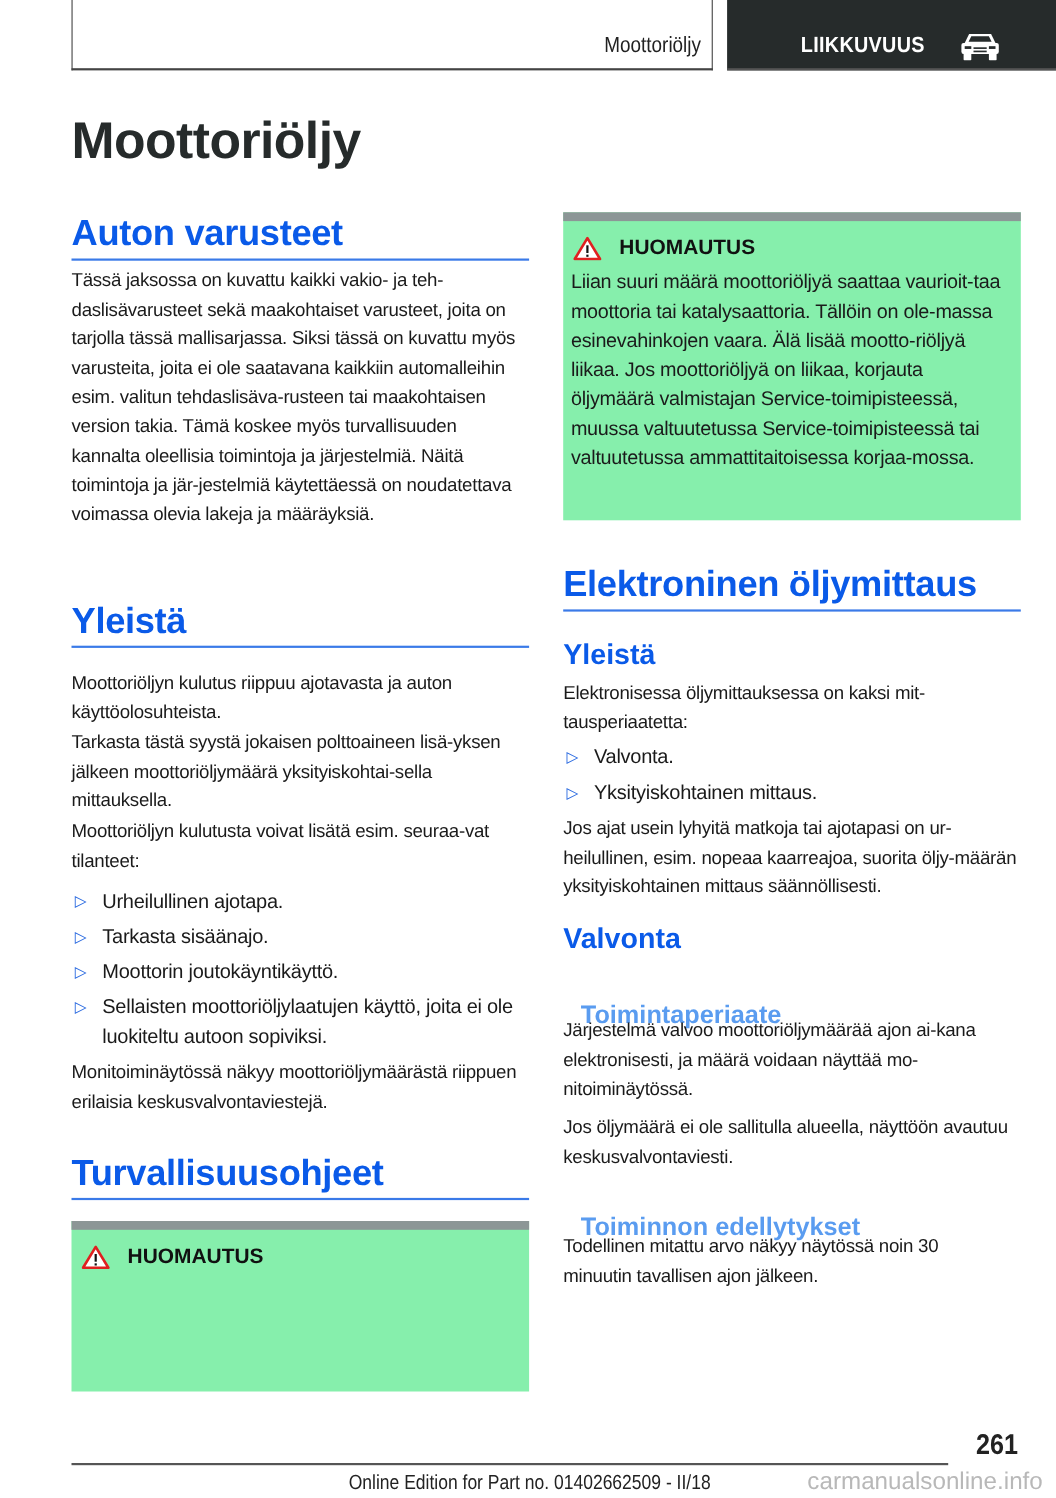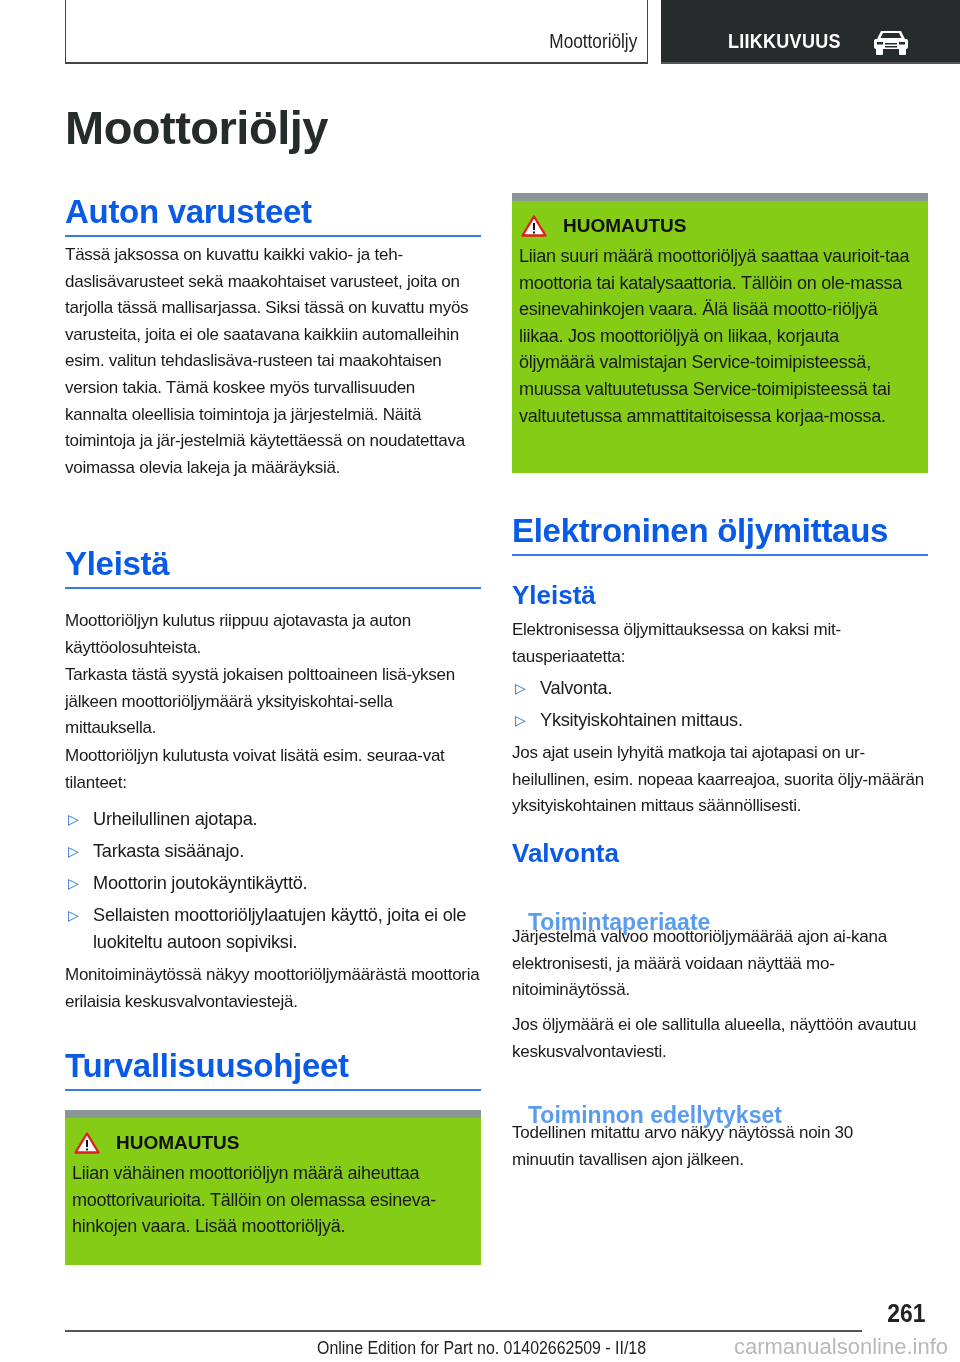--- a/index.html
+++ b/index.html
@@ -30,21 +30,21 @@
   .h2 { position:absolute; left:0; margin:0; font-size:26px; font-weight:bold; color:#0a5ae8; }
   .h3 { position:absolute; left:0; margin:16px; font-size:23px; font-weight:bold; color:#5a9cf0; }
 
   .p { position:absolute; left:0; width:416px; margin:0; font-size:17px; line-height:26.6px; color:#1a1a1a;
        letter-spacing:-0.25px; }
 
   .bullet { position:absolute; left:0; width:416px; font-size:18.2px; line-height:26.6px; letter-spacing:-0.25px; }
   .bullet .tri { position:absolute; left:3px; top:0; color:#2a6ae0; font-size:14px; }
   .bullet .txt { display:block; margin-left:28px; }
 
-  .note { position:absolute; left:0; width:416px; background:#84cc16; border-top:8px solid #8c9696; box-sizing:border-box;
+  .note { position:absolute; left:0; width:416px; background:#86efac; border-top:8px solid #8c9696; box-sizing:border-box;
           padding:14px 9px 14px 7px; }
   .note .note-head { display:flex; align-items:center; font-size:19px; font-weight:bold; color:#111; margin-bottom:6px; }
   .note .warn-icon { width:26px; height:22px; margin-right:16px; margin-left:2px; }
   .note .note-body { font-size:18px; line-height:26.6px; letter-spacing:-0.25px; color:#1a1a1a; }
 
   .footer-line { position:absolute; left:65px; top:1330px; width:797px; height:2px; background:#555; }
   .page-num { position:absolute; right:35px; top:1298px; font-size:26px; font-weight:bold; color:#222;
               transform:scaleX(0.88); transform-origin:right center; }
   .edition { position:absolute; left:317px; top:1337px; font-size:18.5px; color:#222;
              transform:scaleX(0.86); transform-origin:left center; white-space:nowrap; }
@@ -91,33 +91,32 @@
     <span class="txt">Tarkasta sisäänajo.</span>
   </div>
   <div class="bullet" style="top:870px;">
     <span class="tri">▷</span>
     <span class="txt">Moottorin joutokäyntikäyttö.</span>
   </div>
   <div class="bullet" style="top:902px;">
     <span class="tri">▷</span>
     <span class="txt">Sellaisten moottoriöljylaatujen käyttö, joita ei ole luokiteltu autoon sopiviksi.</span>
   </div>
-  <p class="p" style="top:962px;">Monitoiminäytössä näkyy moottoriöljymäärästä moottoria erilaisia keskusvalvontaviestejä.</p>
+  <p class="p" style="top:962px;">Monitoiminäytössä näkyy moottoriöljymäärästä riippuen erilaisia keskusvalvontaviestejä.</p>
 
   <h2 class="h1" style="top:1047px;">Turvallisuusohjeet</h2>
   <div class="note" style="top:1110px; height:155px;">
     <div class="note-head">
       <svg class="warn-icon" viewBox="0 0 26 22">
         <path d="M13 1.5 L24.5 20.5 H1.5 Z" fill="#fff" stroke="#e02020" stroke-width="2.4" stroke-linejoin="round"></path>
         <rect x="12" y="8" width="2" height="7" fill="#111"></rect>
         <rect x="12" y="16.5" width="2" height="2" fill="#111"></rect>
       </svg>
       <span>HUOMAUTUS</span>
     </div>
-    <div class="note-body">Liian vähäinen moottoriöljyn määrä aiheuttaa moottorivaurioita. Tällöin on olemassa esineva-hinkojen vaara. Lisää moottoriöljyä.</div>
   </div>
 </div>
 
 <div class="col col-right">
   <div class="note" style="top:193px; height:280px;">
     <div class="note-head">
       <svg class="warn-icon" viewBox="0 0 26 22">
         <path d="M13 1.5 L24.5 20.5 H1.5 Z" fill="#fff" stroke="#e02020" stroke-width="2.4" stroke-linejoin="round"></path>
         <rect x="12" y="8" width="2" height="7" fill="#111"></rect>
         <rect x="12" y="16.5" width="2" height="2" fill="#111"></rect>

